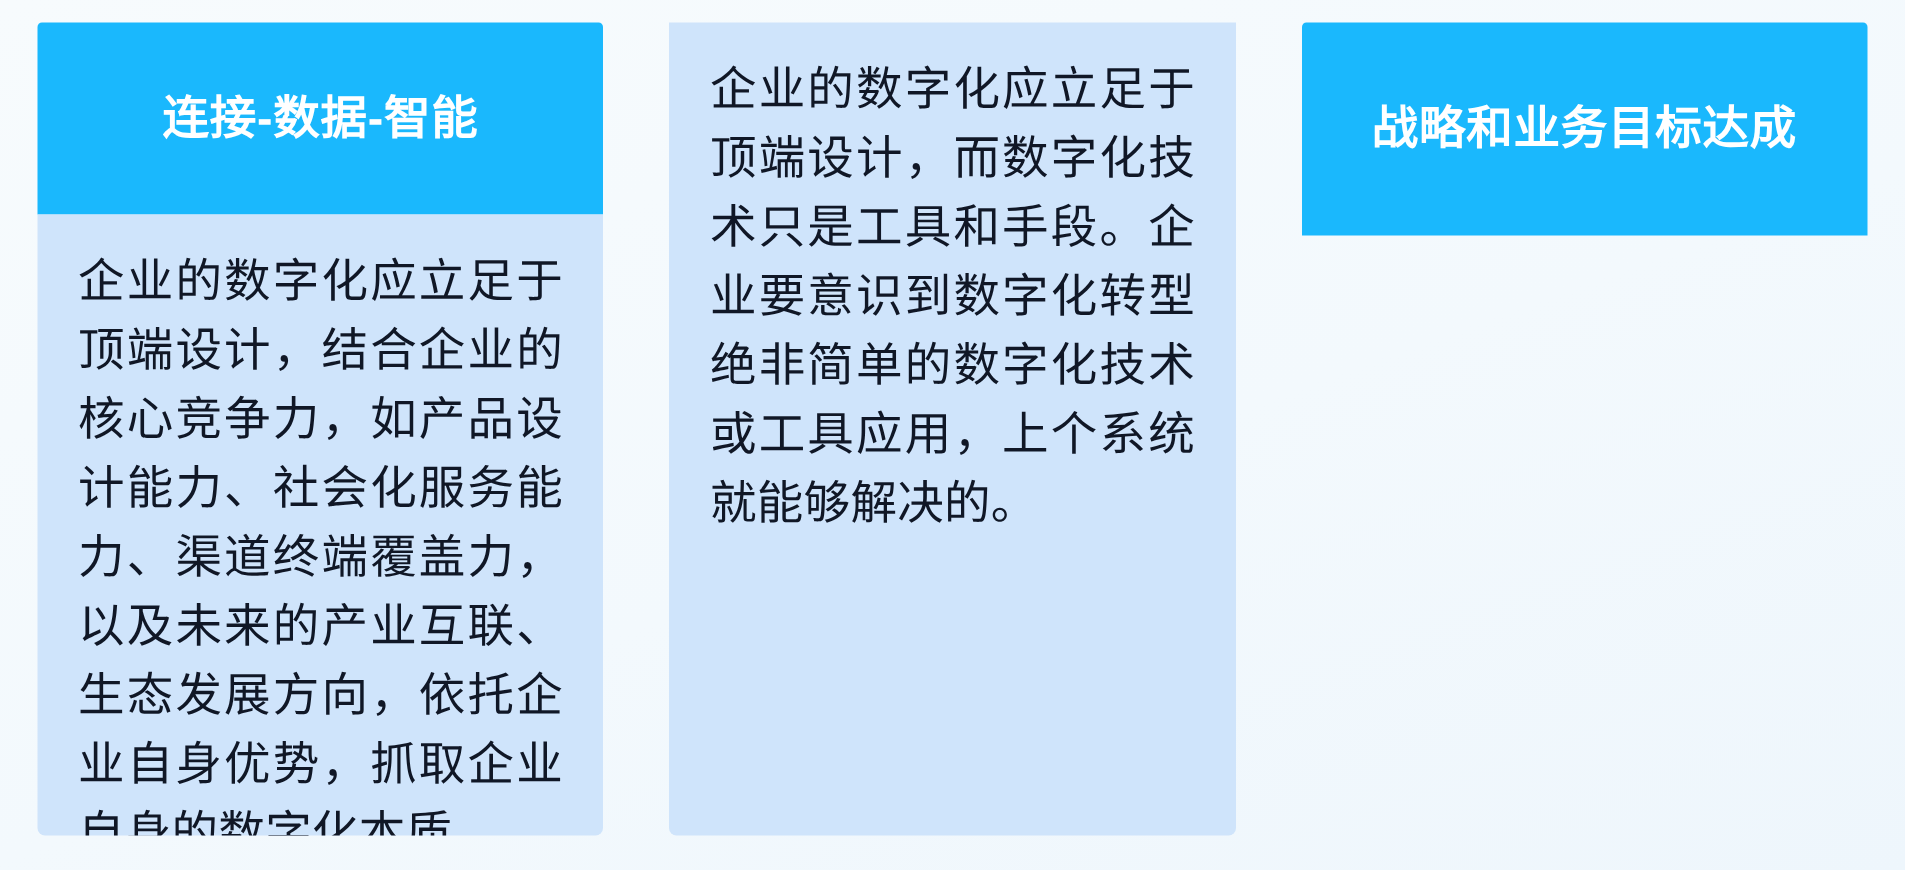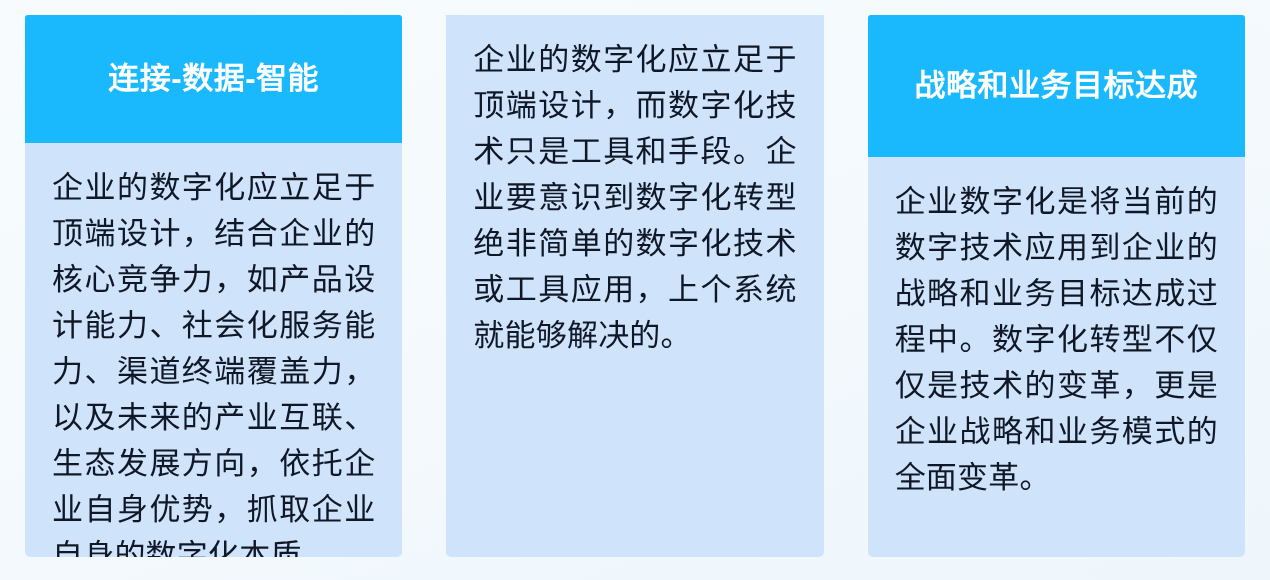--- a/index.html
+++ b/index.html
@@ -93,18 +93,15 @@
   <div class="card">
     <div class="card-body">
       <p class="card-text">企业的数字化应立足于顶端设计，而数字化技术只是工具和手段。企业要意识到数字化转型绝非简单的数字化技术或工具应用，上个系统就能够解决的。</p>
     </div>
   </div>
 
   <div class="card card--wide">
     <div class="card-header">
       <div class="card-title">战略和业务目标达成</div>
     </div>
-    <div class="card-body">
-      <p class="card-text">企业数字化是将当前的数字技术应用到企业的战略和业务目标达成过程中。数字化转型不仅仅是技术的变革，更是企业战略和业务模式的全面变革。</p>
-    </div>
   </div>
 
 </div>
 
 </body></html>

